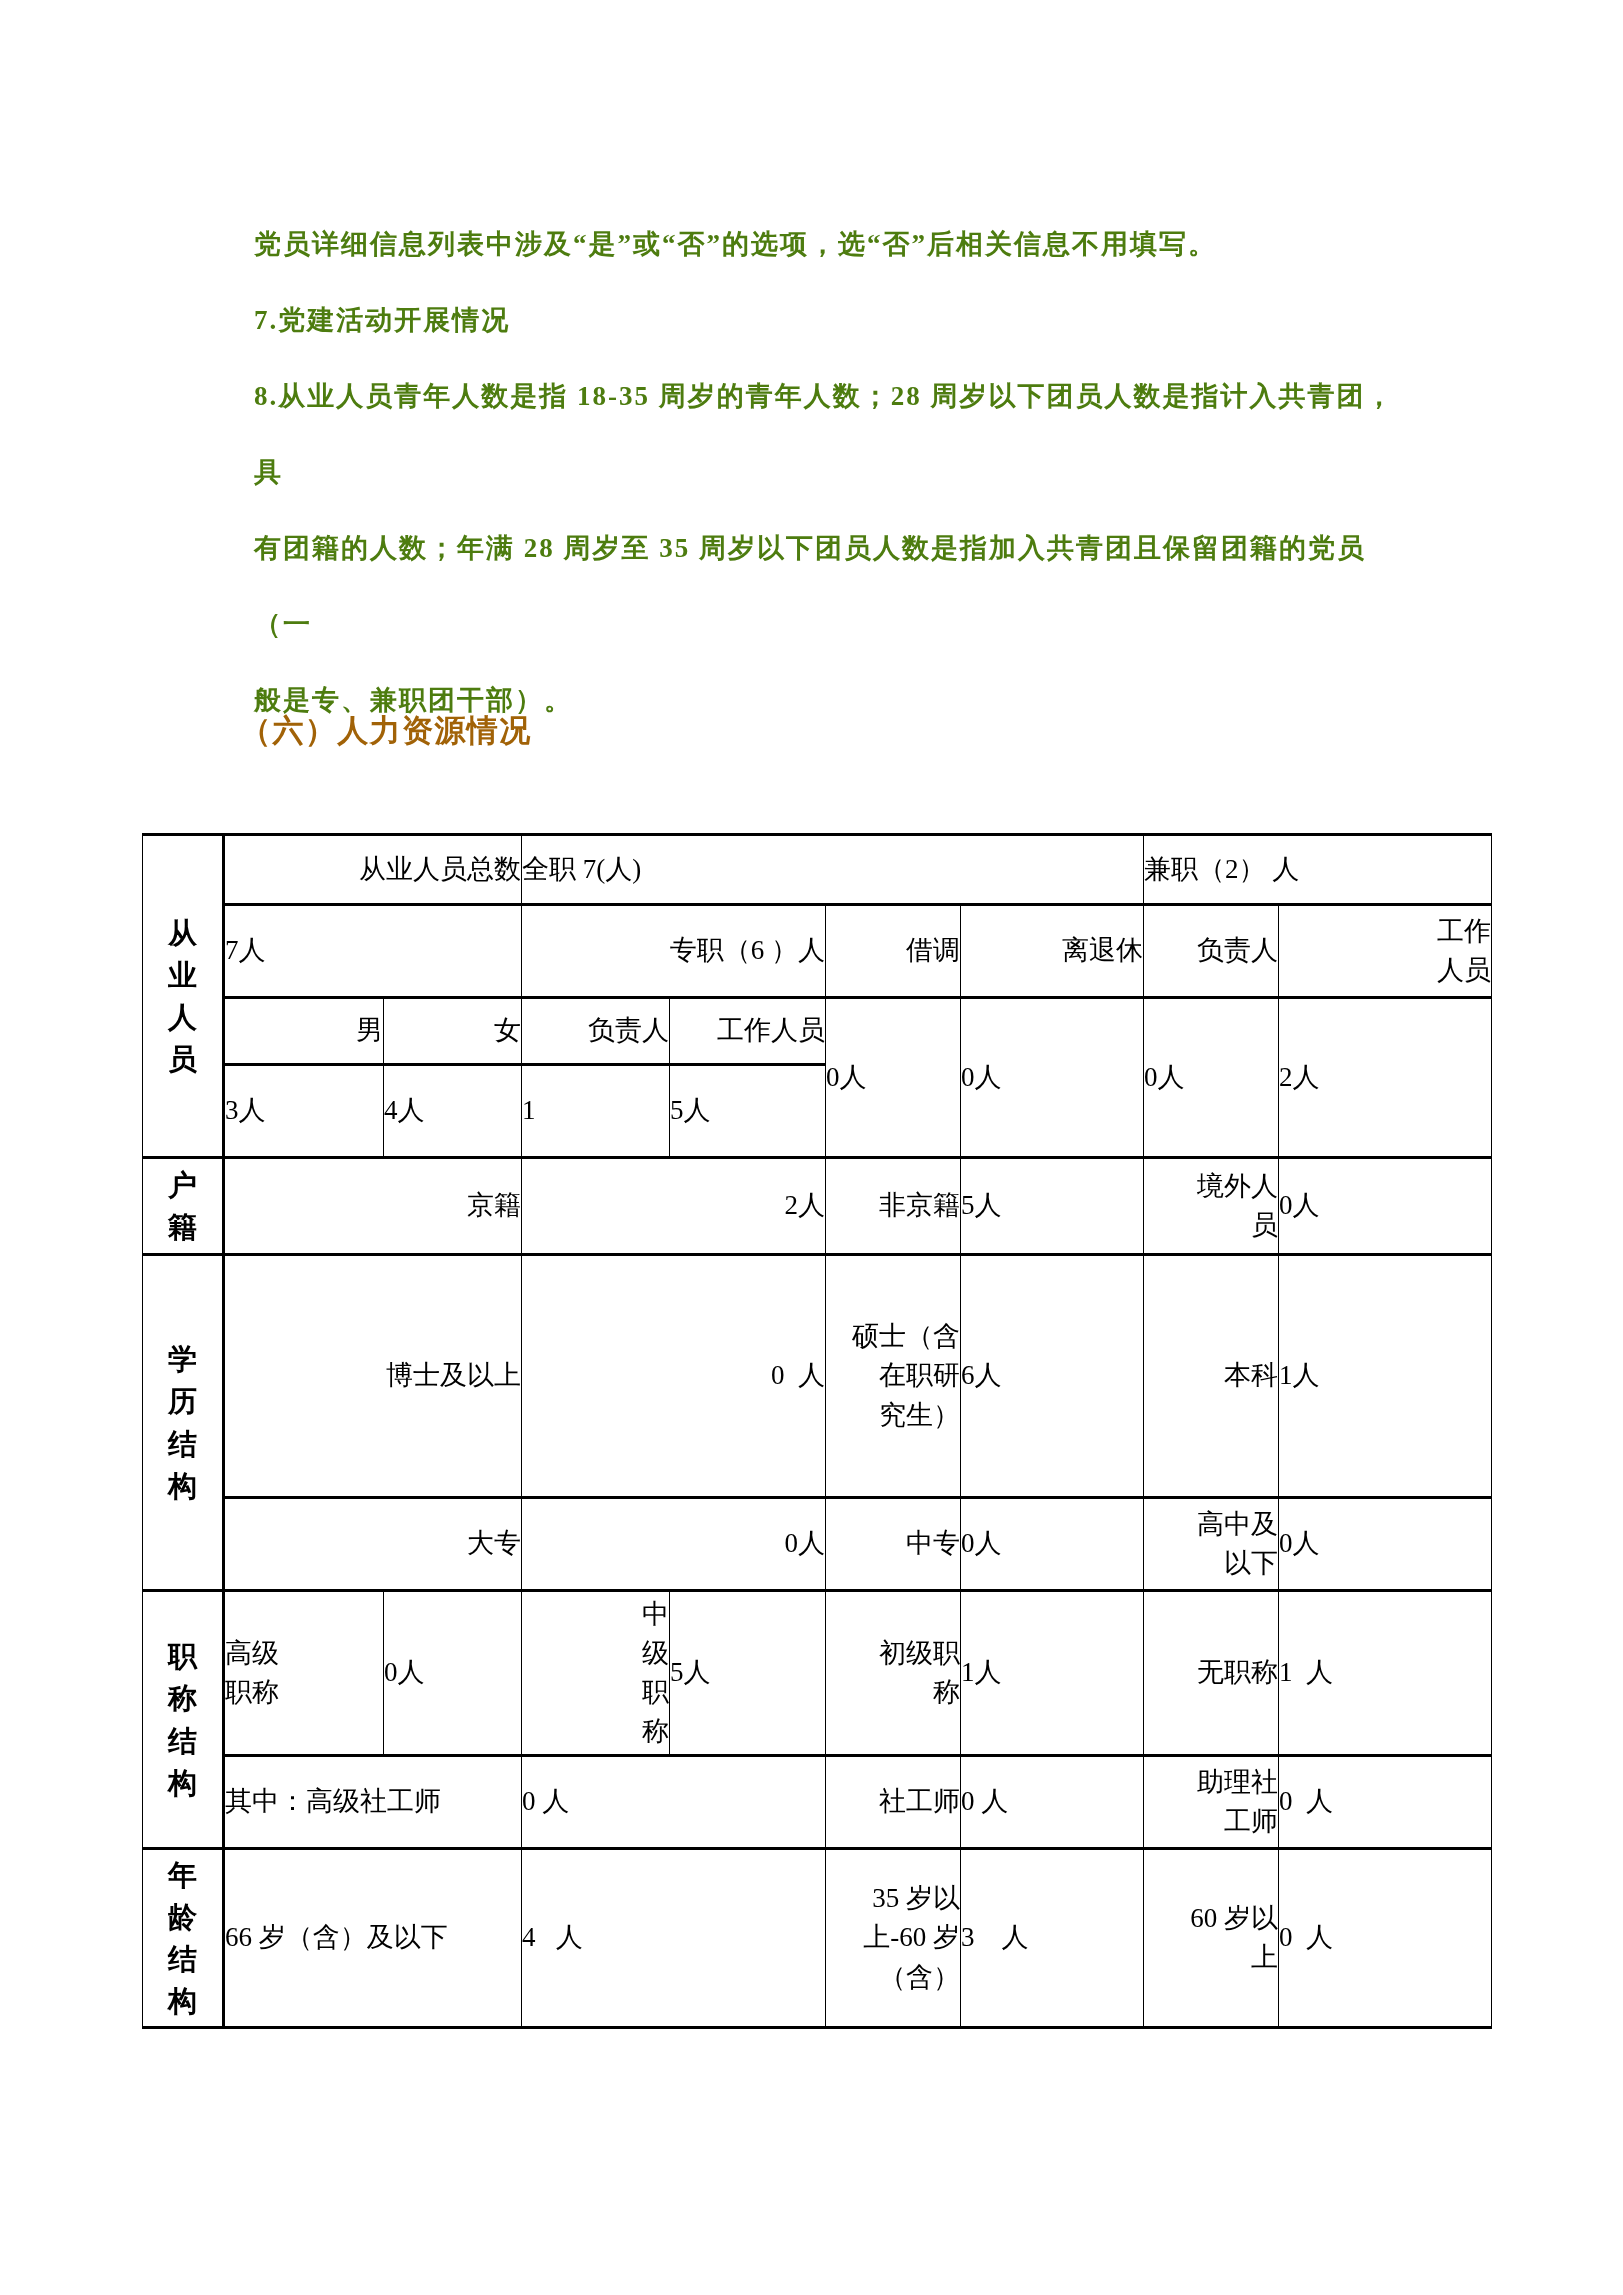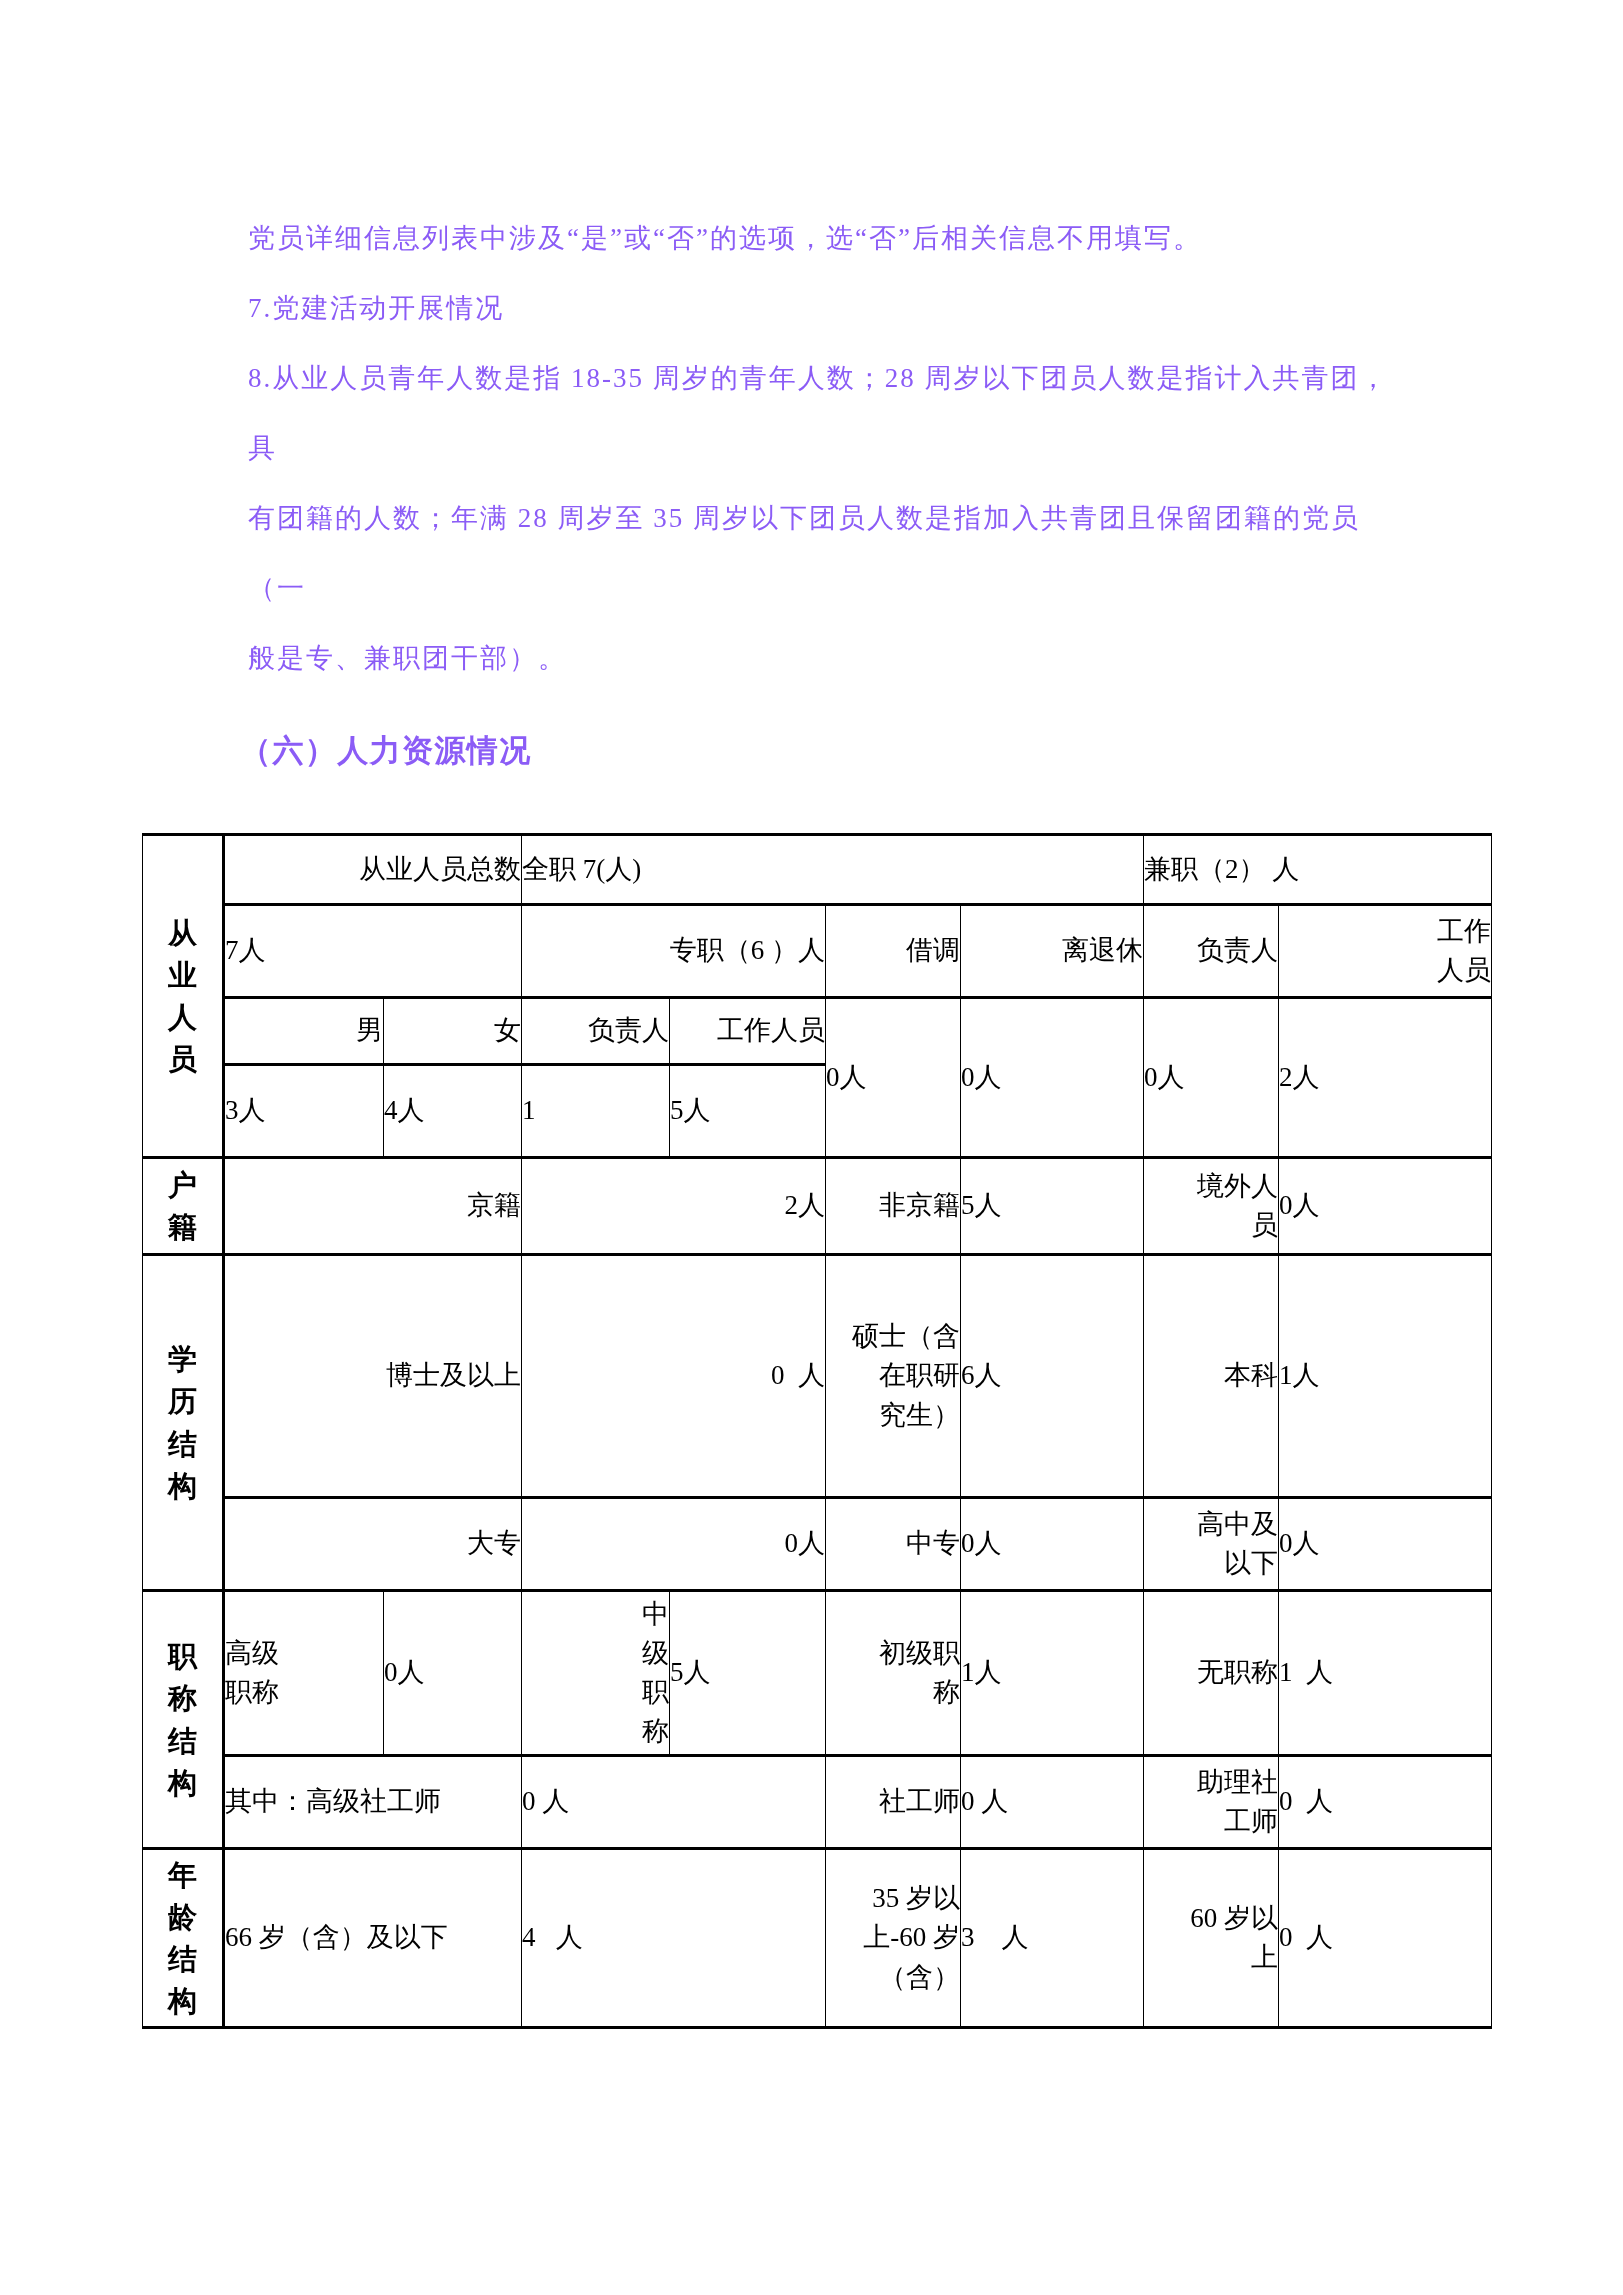--- a/index.html
+++ b/index.html
@@ -13,39 +13,40 @@
   }
 
   
   .notes {
     position: absolute;
     left: 240px;
     top: 199px;
     width: 1295px;
   }
   .note-line {
-    margin: 8px;
+    margin: 14px;
     font-size: 27px;
     line-height: 62px;
-    color: #8b5cf6;
+    color: #4d7c0f;
     letter-spacing: 2px;
     white-space: pre;
+    font-weight: bold;
   }
 
   
   .section-title {
     position: absolute;
     left: 240px;
-    top: 732px;
+    top: 712px;
     margin: 0;
     font-family: Liberation Serif, serif;
     font-size: 31px;
     line-height: 38px;
     font-weight: bold;
-    color: #8b5cf6;
+    color: #a16207;
     letter-spacing: 1.4px;
     white-space: pre;
   }
 
   
   table.hrt {
     position: absolute;
     left: 142px;
     top: 833px;
     border-collapse: collapse;

